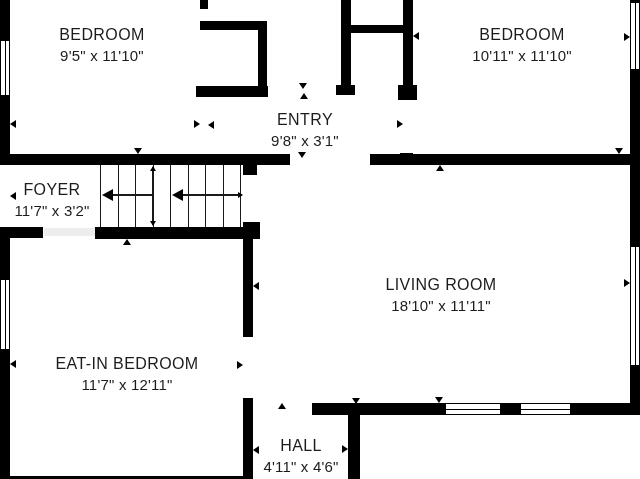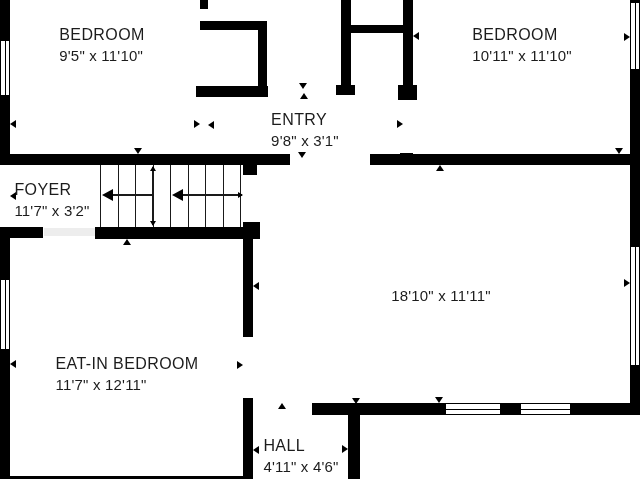--- a/index.html
+++ b/index.html
@@ -9,21 +9,21 @@
   }
   .wall{position:absolute;background:#000;}
   .shade{position:absolute;background:#ededed;}
   .win{position:absolute;background:#fff;border:1px solid #000;box-sizing:border-box;}
   .winv{border-top-width:3px;border-bottom-width:3px;}
   .winh{border-left-width:3px;border-right-width:3px;}
   .winv::after{content:"";position:absolute;top:0;bottom:0;left:50%;width:1px;margin-left:-.5px;background:#000;}
   .winh::after{content:"";position:absolute;left:0;right:0;top:50%;height:1px;margin-top:-.5px;background:#000;}
   .ln{position:absolute;background:#1a1a1a;}
   .tri{position:absolute;width:0;height:0;}
-  .room-label{position:absolute;transform:translate(-50%,-50%);text-align:left;white-space:nowrap;color:#1c1c1c;}
+  .room-label{position:absolute;transform:translate(-50%,-50%);text-align:center;white-space:nowrap;color:#1c1c1c;}
   .rname{font-size:16px;line-height:21px;letter-spacing:.4px;}
   .rdims{font-size:15px;line-height:21px;letter-spacing:.2px;}
 </style>
 </head>
 <body>
 
 <div id="plan">
   <div id="walls-layer">
       <div class="wall" style="left: 0px; top: 0px; width: 10px; height: 38px;"></div>
       <div class="wall" style="left: 0px; top: 98px; width: 10px; height: 59px;"></div>
@@ -119,20 +119,21 @@
       </div>
       <div class="room-label" style="left: 305px; top: 130px;">
         <div class="rname">ENTRY</div>
         <div class="rdims">9'8" x 3'1"</div>
       </div>
       <div class="room-label" style="left: 52px; top: 200px;">
         <div class="rname">FOYER</div>
         <div class="rdims">11'7" x 3'2"</div>
       </div>
       <div class="room-label" style="left: 441px; top: 295px;">
+        <div class="rname">LIVING ROOM</div>
         <div class="rdims">18'10" x 11'11"</div>
       </div>
       <div class="room-label" style="left: 127px; top: 374px;">
         <div class="rname">EAT-IN BEDROOM</div>
         <div class="rdims">11'7" x 12'11"</div>
       </div>
       <div class="room-label" style="left: 301px; top: 456px;">
         <div class="rname">HALL</div>
         <div class="rdims">4'11" x 4'6"</div>
       </div>

